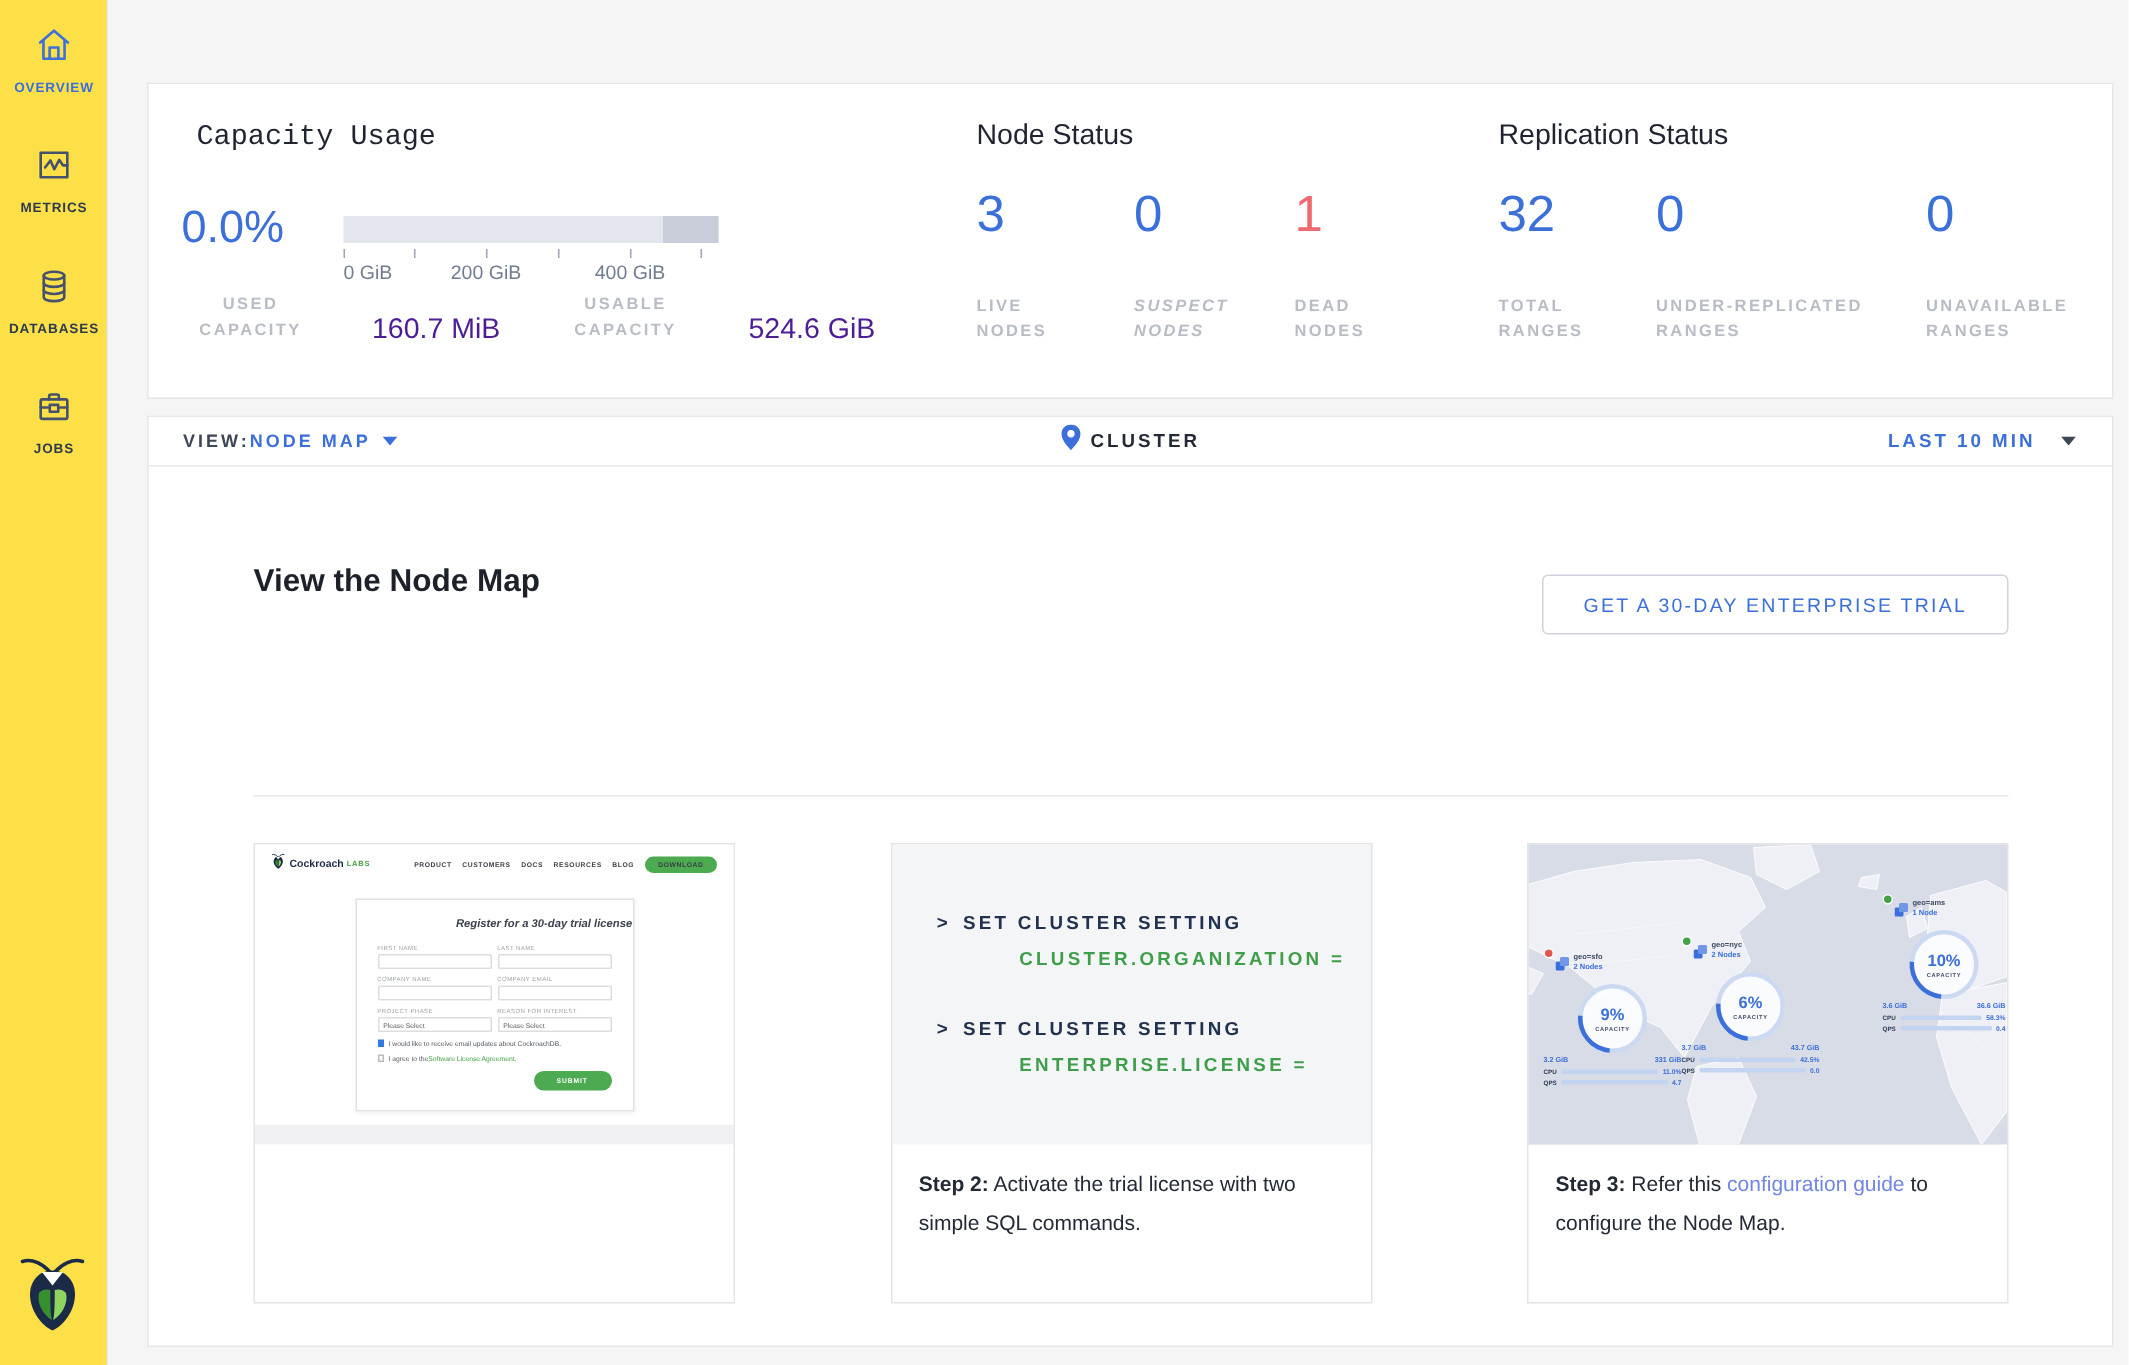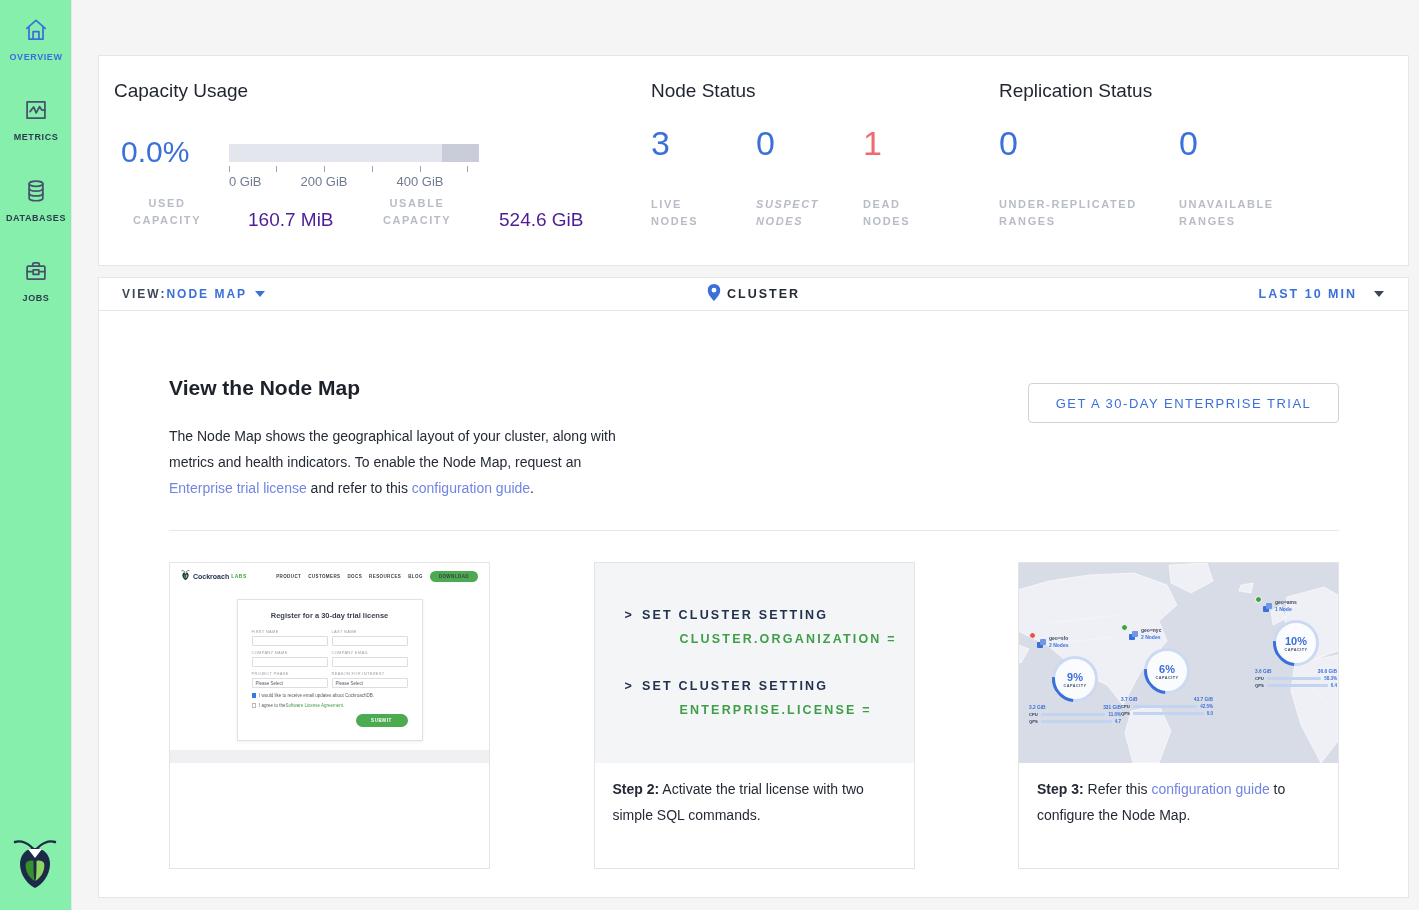--- a/index.html
+++ b/index.html
@@ -1,36 +1,36 @@
 <!DOCTYPE html>
 <html><head>
 <meta charset="utf-8">
 <style>
   * { margin:0; padding:0; box-sizing:border-box; }
   html,body { width:1419px; height:910px; }
   body { font-family:"Liberation Sans", sans-serif; background:#f5f5f6; overflow:hidden; }
   .page { position:relative; width:1419px; height:910px; }
 
   
-  .sidebar { position:absolute; left:0; top:0; width:72px; height:910px; background:#86efac; border-right:1px solid #e6e7ea; z-index:5; }
+  .sidebar { position:absolute; left:0; top:0; width:72px; height:910px; background:#fde047; border-right:1px solid #e6e7ea; z-index:5; }
   .nav-item { position:absolute; width:72px; text-align:center; cursor:pointer; color:#46526b; }
   .nav-item .nicon { display:block; margin:0 auto; }
   .nav-item .nlabel { display:block; margin-top:5px; font-size:9px; font-weight:bold; letter-spacing:0.6px; color:#2f3a4e; }
   .nav-item.active { color:#3b6fd9; }
   .nav-item.active .nlabel { color:#3b6fd9; }
   .nav-overview { top:17px; } .nav-metrics { top:97px; } .nav-databases { top:178px; } .nav-jobs { top:258px; }
   .roach-logo { position:absolute; left:13px; bottom:16px; }
 
   
   .page-title { position:absolute; left:98px; top:13px; font-size:22px; font-weight:600; letter-spacing:7px; color:#1e2229; }
 
   
   .stats-card { position:absolute; left:98px; top:55px; width:1311px; height:211px; background:#fff; border:1px solid #e5e6e9; }
   .sec-title { position:absolute; top:24px; font-size:19px; font-weight:500; color:#1f2430; }
-  .t-capacity { left:15px; } .t-nodes { left:552px; } .t-repl { left:900px; }
+  .t-capacity { left:32px;font-family:Liberation Mono, monospace; } .t-nodes { left:552px; } .t-repl { left:900px; }
 
   .cap-percent { position:absolute; left:22px; top:79px; font-size:30px; color:#3b6fd9; }
   .cap-bar { position:absolute; left:130px; top:88px; width:250px; height:18px; background:#e4e6ed; }
   .cap-bar .nonusable { position:absolute; right:0; top:0; height:18px; width:15%; background:#c9cdd9; }
   .cap-ticks { position:absolute; left:130px; top:110px; width:250px; height:6px; }
   .cap-ticks i { position:absolute; top:0; width:1px; height:6px; background:#9aa3b2; }
   .cap-ticklabels { position:absolute; left:130px; top:118px; width:280px; height:16px; font-size:13px; color:#707c90; }
   .cap-ticklabels span { position:absolute; white-space:nowrap; }
   .tick-0 { left:0; } .tick-200 { left:95px; transform:translateX(-50%); } .tick-400 { left:191px; transform:translateX(-50%); }
 
@@ -78,21 +78,21 @@
   
   .site-header { height:26px; display:flex; align-items:center; padding:0 11px; background:#fff; }
   .mini-bug { margin-right:3px; }
   .mini-brand { font-size:7px; font-weight:bold; color:#1b2b47; }
   .mini-brand-sfx { font-size:5px; font-weight:bold; color:#43a145; letter-spacing:0.5px; margin-left:2px; }
   .mini-nav { margin-left:auto; display:flex; align-items:center; gap:7px; }
   .mini-nav span { font-size:4.5px; font-weight:bold; letter-spacing:0.4px; color:#3a3f47; }
   .mini-download { background:#4caa50; color:#fff; font-size:4.5px; font-weight:bold; letter-spacing:0.5px; padding:3px 9px; border-radius:8px; }
   .site-body { position:relative; height:161px; background:#fff; }
   .mini-form { position:absolute; left:50%; transform:translateX(-50%); top:10px; width:186px; height:142px; background:#fff; border:1px solid #e2e2e4; box-shadow:0 1px 3px rgba(0,0,0,0.07); }
-  .mf-title { text-align:center; font-size:7.5px; font-weight:bold; color:#3c434e; margin-top:11px; }
+  .mf-title { text-align:right; font-size:7.5px; font-weight:bold; color:#3c434e; margin-top:11px;font-style:italic; }
   .mf-grid { display:flex; flex-wrap:wrap; justify-content:space-between; padding:5px 14px 0; }
   .mf-field { width:76px; margin-top:4px; }
   .mf-label { font-size:4px; letter-spacing:0.3px; color:#9aa0a8; margin-bottom:2px; }
   .mf-input { height:10px; border:1px solid #ddddde; border-radius:1px; background:#fff; }
   .mf-select { height:10px; border:1px solid #ddddde; border-radius:1px; background:#fff; font-size:4.5px; color:#555b63; line-height:9px; padding-left:3px; }
   .mf-check { display:flex; align-items:center; margin:5px 14px 0; }
   .mf-box { width:4.5px; height:4.5px; margin-right:3px; }
   .mf-box.checked { background:#2f7de1; }
   .mf-box.empty { border:1px solid #bbb; background:#fff; }
   .mf-check span { font-size:4.5px; color:#555b63; }
@@ -230,20 +230,24 @@
         <span class="num">0</span>
         <span class="slabel w80">SUSPECT NODES</span>
       </div>
       <div class="stat-item">
         <span class="num red">1</span>
         <span class="slabel w60">DEAD NODES</span>
       </div>
     </div>
 
     <div class="stat-group g-repl">
+      <div class="stat-item w105">
+        <span class="num">32</span>
+        <span class="slabel w60">TOTAL RANGES</span>
+      </div>
       <div class="stat-item w180">
         <span class="num">0</span>
         <span class="slabel w160">UNDER-REPLICATED RANGES</span>
       </div>
       <div class="stat-item w130">
         <span class="num">0</span>
         <span class="slabel w110">UNAVAILABLE RANGES</span>
       </div>
     </div>
   </section>
@@ -272,21 +276,20 @@
         <span class="vb-time">LAST 10 MIN</span>
         <span class="vb-caret">
           <svg width="10" height="6" viewBox="0 0 10 6">
               <path d="M0 0 L10 0 L5 6 Z" fill="#3e4757"></path>
             </svg>
         </span>
       </div>
     </div>
 
     <h2 class="nm-heading">View the Node Map</h2>
-    <p class="nm-desc"><span>The Node Map shows the geographical layout of your cluster, along with metrics and health indicators. To enable the Node Map, request an </span><a class="link">Enterprise trial license</a><span> and refer to this </span><a class="link">configuration guide</a><span>.</span></p>
 
     <button class="trial-btn">GET A 30-DAY ENTERPRISE TRIAL</button>
 
     <div class="nm-divider"></div>
 
     <div class="cards">
 
       <div class="card">
         <div class="card-img">
           <div class="site-header">

